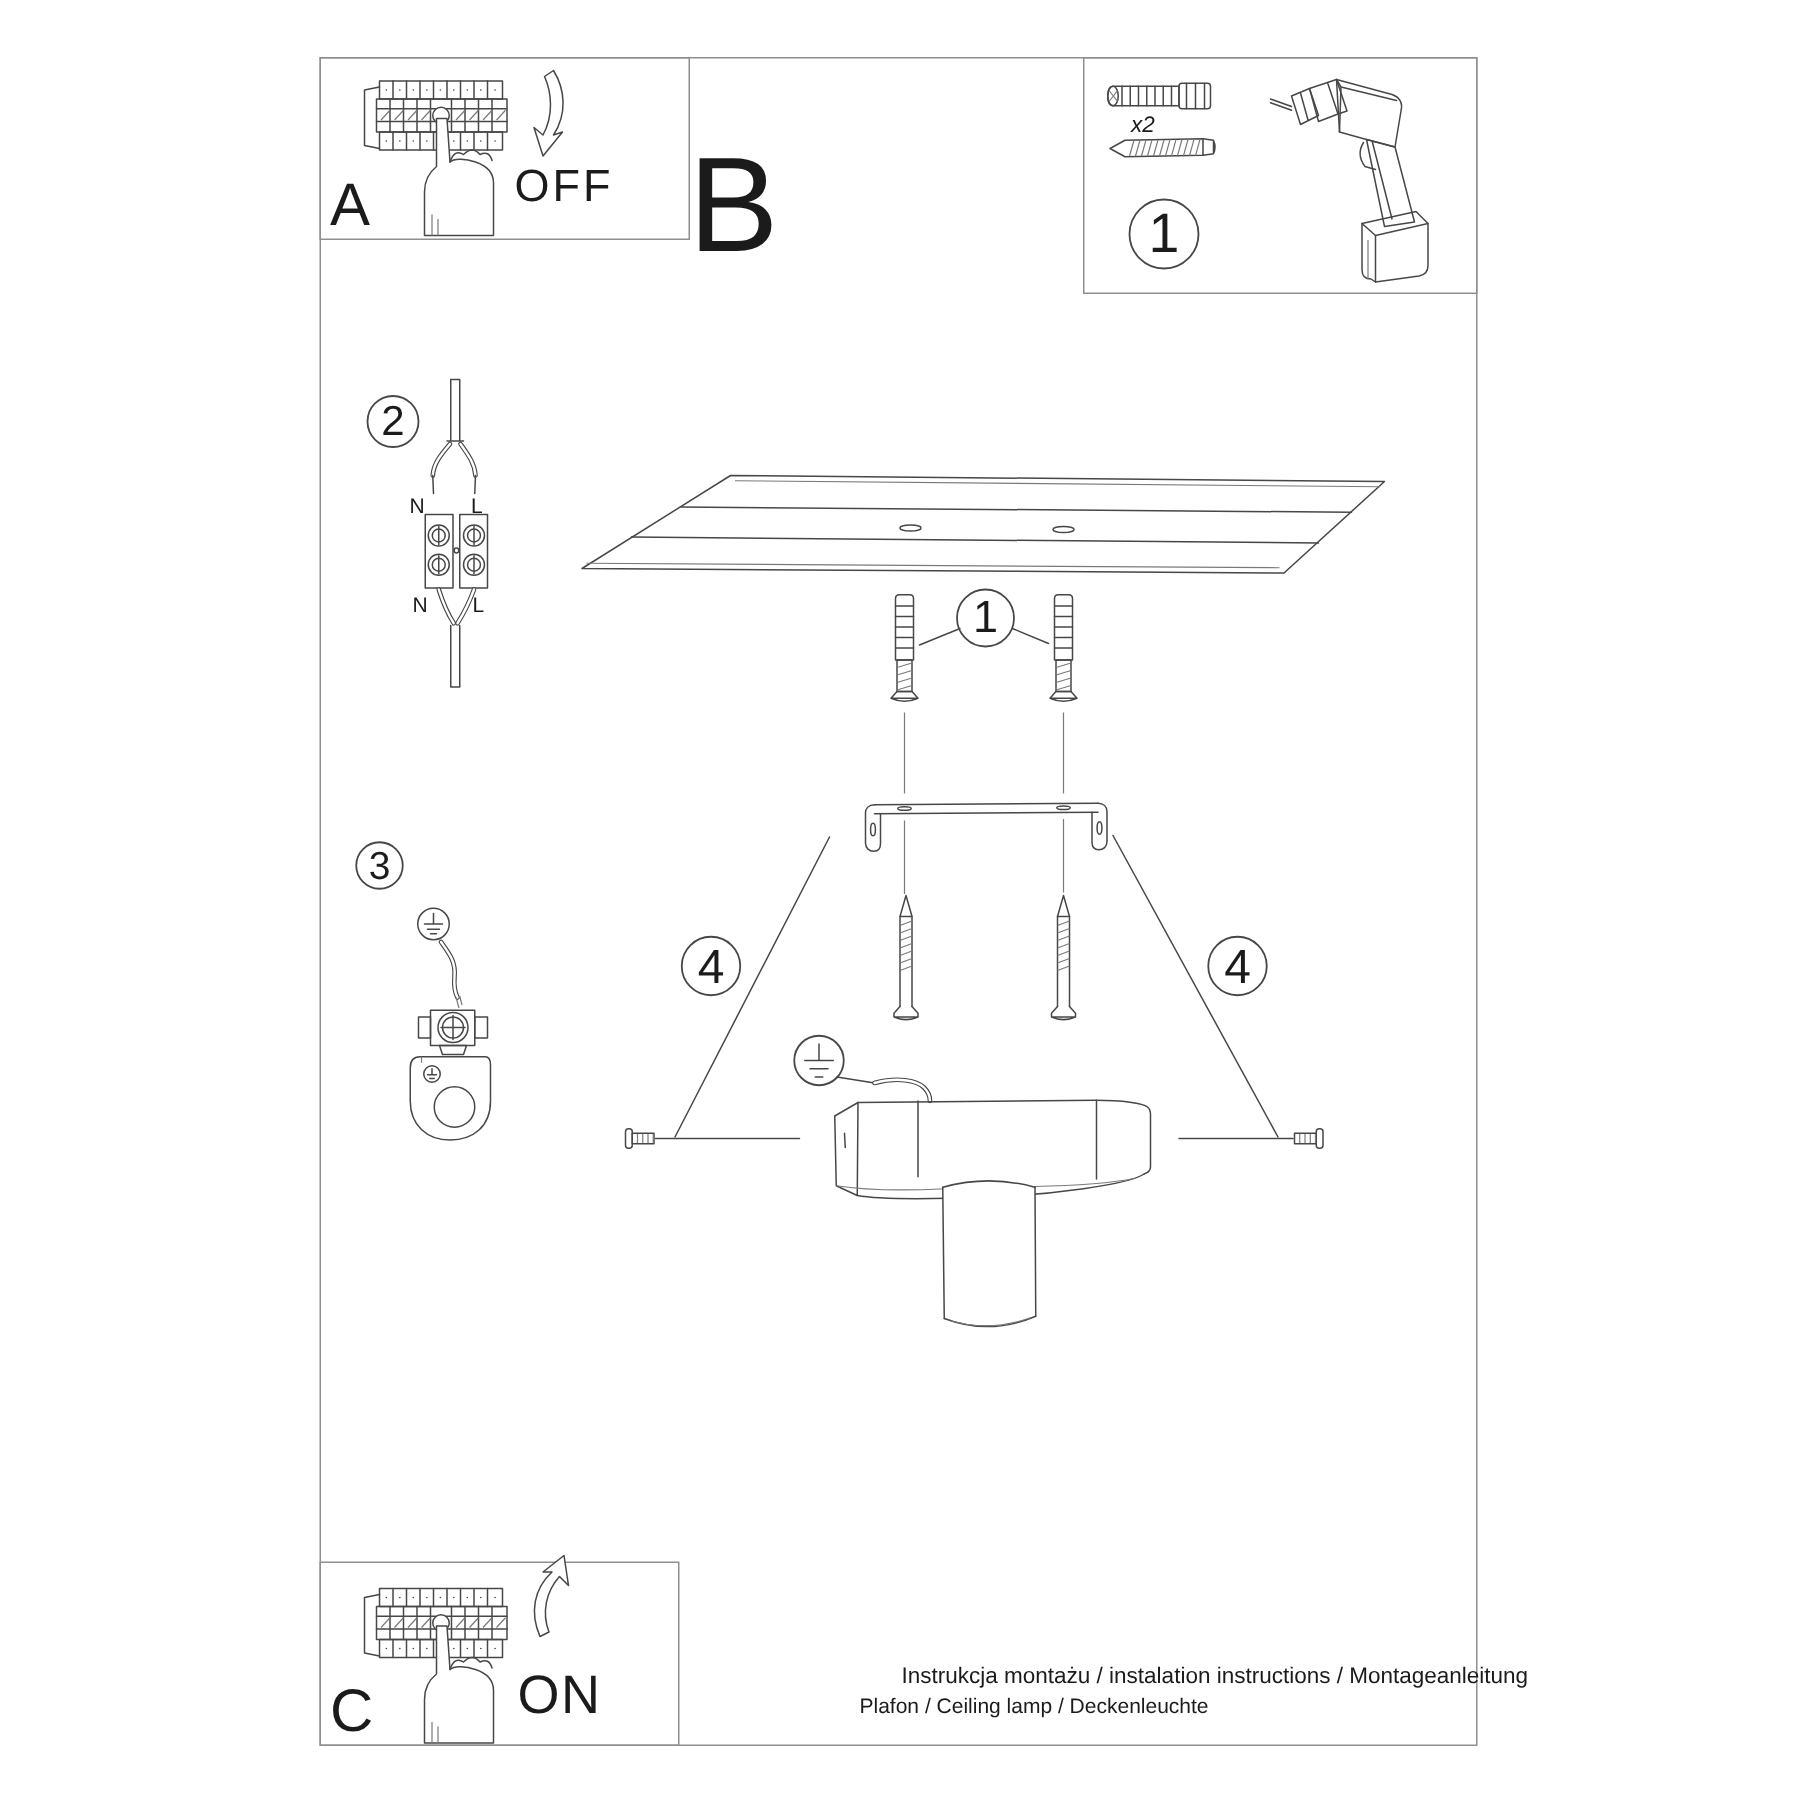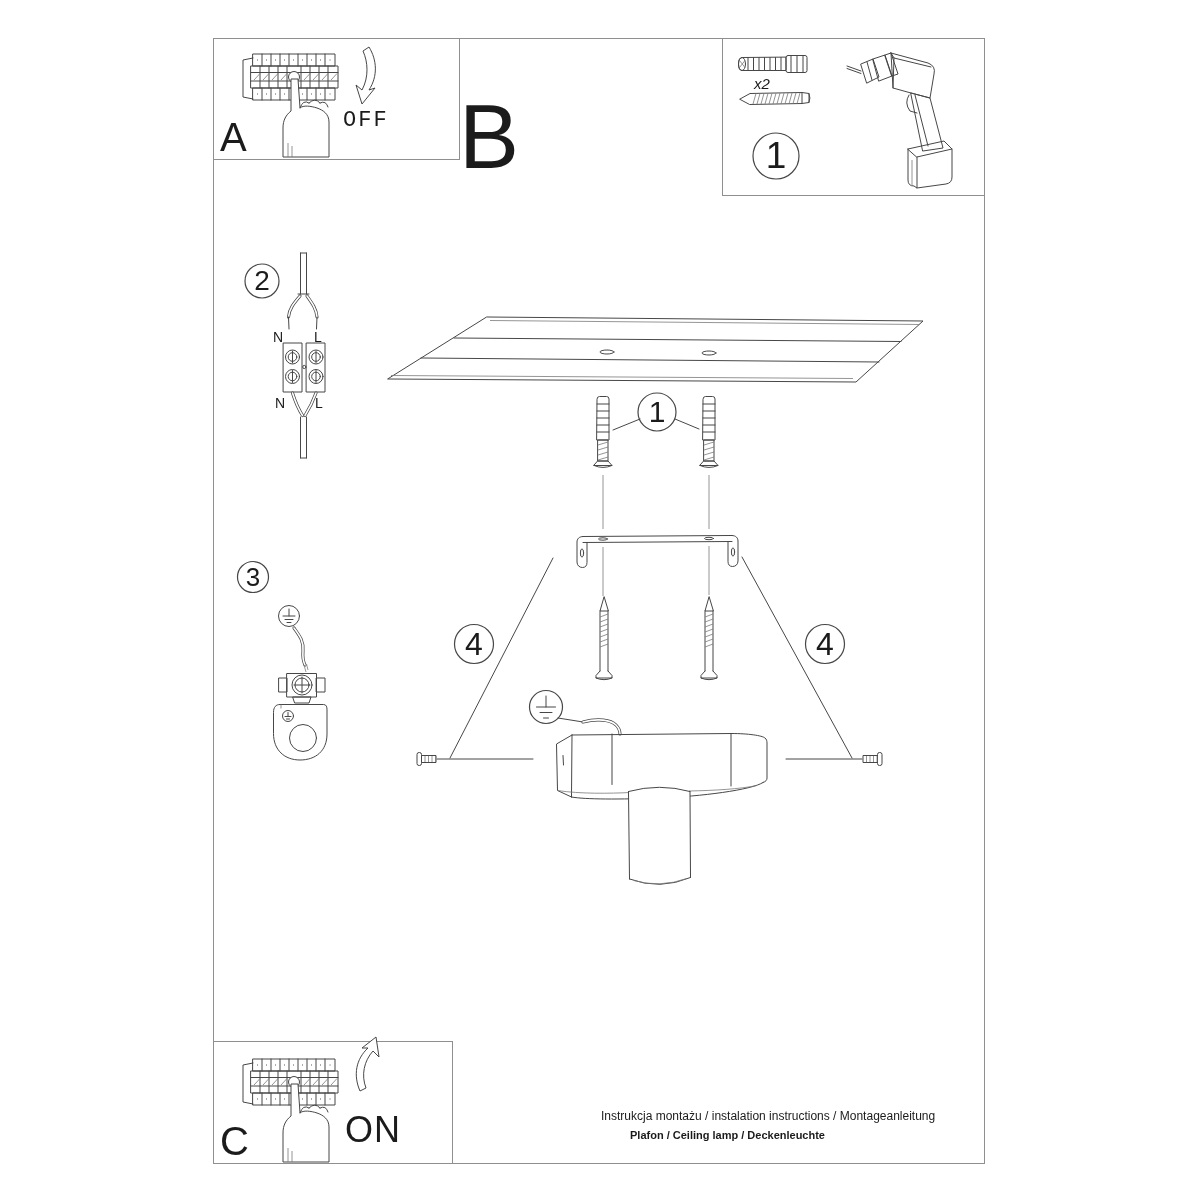--- a/index.html
+++ b/index.html
@@ -230,37 +230,37 @@
     <path d="M628.5,791.5 L629.5,879 C633,888 687,886.5 690.5,877.5 L690,791.5 Q659,783.5 628.5,791.5 Z" fill="#ffffff" stroke="none"></path>
     <path class="ln" d="M628.5,791.5 L629.5,879 M690,791.5 L690.5,877.5"></path>
     <path class="ln" d="M628.5,791.5 Q659.5,783 690,791.5"></path>
     <path class="ln" d="M629.5,879 Q660,890.5 690.5,877.5"></path>
     <path class="thin" d="M633.5,880.5 Q660,888 687,878.5"></path>
   </g>
 
 </svg>
 
 <div class="t" style="left:220px;top:117px;font-size:40px;">A</div>
-<div class="t" style="left:343px;top:110px;font-size:22px;letter-spacing:2px;font-family:Liberation Mono, monospace;">OFF</div>
+<div class="t" style="left:343px;top:110px;font-size:30px;letter-spacing:2px;">OFF</div>
 <div class="t" style="left:459px;top:92px;font-size:90px;">B</div>
 
 <div class="badge" style="left:753px;top:133px;width:46px;height:46px;font-size:37px;">1</div>
 <div class="t" style="left:754px;top:76px;font-size:15px;font-style:italic;">x2</div>
 
 <div class="badge" style="left:245px;top:264px;width:34px;height:34px;font-size:28px;">2</div>
 <div class="t" style="left:273px;top:330px;font-size:14px;">N</div>
 <div class="t" style="left:314px;top:330px;font-size:14px;">L</div>
 <div class="t" style="left:275px;top:396px;font-size:14px;">N</div>
 <div class="t" style="left:315px;top:396px;font-size:14px;">L</div>
 
 <div class="badge" style="left:237px;top:561px;width:32px;height:32px;font-size:26px;">3</div>
 
 <div class="badge" style="left:638px;top:393px;width:38px;height:38px;font-size:30px;">1</div>
 <div class="badge" style="left:454px;top:624px;width:40px;height:40px;font-size:32px;">4</div>
 <div class="badge" style="left:805px;top:624px;width:40px;height:40px;font-size:32px;">4</div>
 
 <div class="t" style="left:220px;top:1121px;font-size:40px;">C</div>
 <div class="t" style="left:345px;top:1112px;font-size:36px;letter-spacing:1px;">ON</div>
 
-<div class="t" style="left:601px;top:1110px;font-size:12px;">Instrukcja montażu / instalation instructions / Montageanleitung</div>
-<div class="t" style="left:630px;top:1130px;font-size:11px;font-weight:bold;">Plafon / Ceiling lamp / Deckenleuchte</div>
+<div class="t" style="left:601px;top:1110px;font-size:15px;">Instrukcja montażu / instalation instructions / Montageanleitung</div>
+<div class="t" style="left:573px;top:1130px;font-size:14px;">Plafon / Ceiling lamp / Deckenleuchte</div>
 
 </div>
 
 </body></html>

